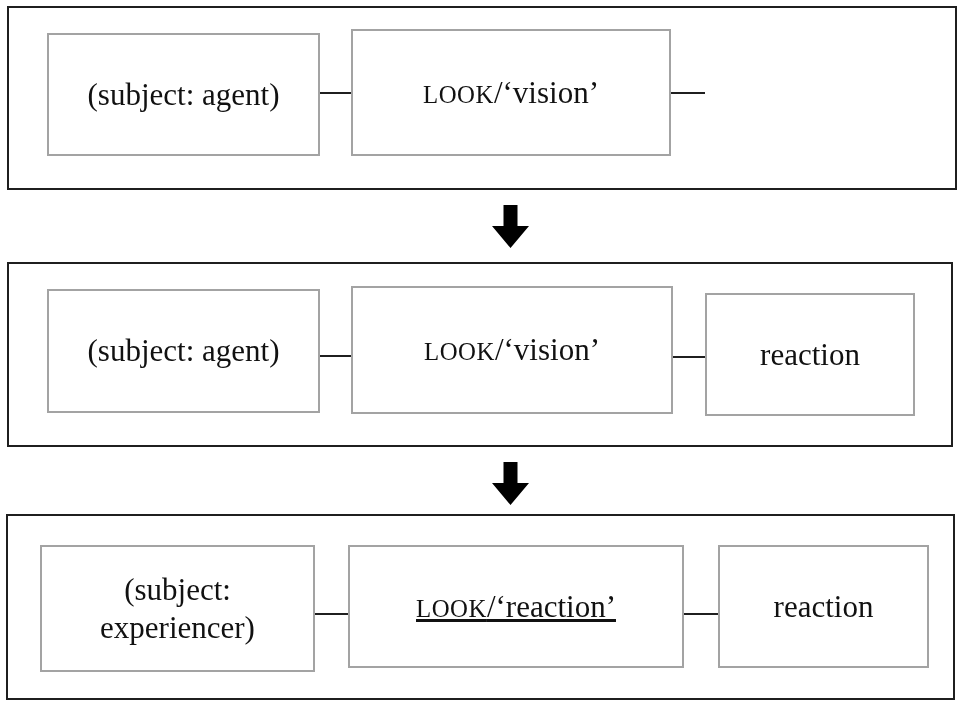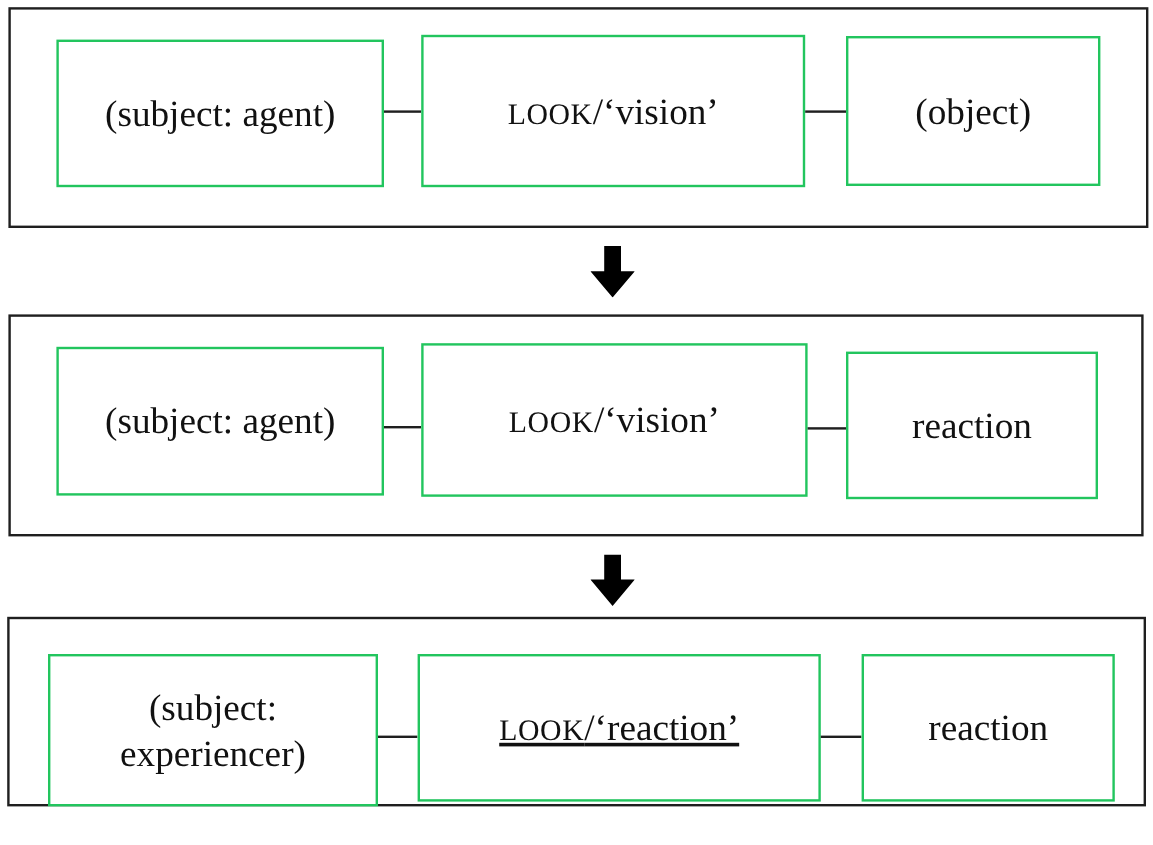--- a/index.html
+++ b/index.html
@@ -17,21 +17,21 @@
     overflow: hidden;
   }
   .frame {
     position: absolute;
     border: 2px solid #1f1f1f;
     background: #ffffff;
     box-sizing: border-box;
   }
   .box {
     position: absolute;
-    border: 2px solid #22c55e;
+    border: 2px solid #a3a3a3;
     background: #ffffff;
     box-sizing: border-box;
     display: flex;
     align-items: center;
     justify-content: center;
     text-align: center;
     font-size: 31px;
     line-height: 1.2;
     padding: 0 6px;
   }
@@ -60,44 +60,41 @@
   .a1 { left: 492px; top: 205px; }
   .a2 { left: 492px; top: 462px; }
   
   .f2 { left: 7px; top: 262px; width: 946px; height: 185px; }
   .f2 .b-left  { left: 38px;  top: 25px; width: 273px; height: 124px; }
   .f2 .b-mid   { left: 342px; top: 22px; width: 322px; height: 128px; }
   .f2 .b-right { left: 696px; top: 29px; width: 210px; height: 123px; }
   .f2 .c1 { left: 311px; top: 91px; width: 31px; }
   .f2 .c2 { left: 664px; top: 92px; width: 32px; }
   
-  .f3 { left: 6px; top: 514px; width: 949px; height: 158px; padding-left: 20px; }
+  .f3 { left: 6px; top: 514px; width: 949px; height: 186px; padding-left: 20px; }
   .f3 .b-left  { left: 32px;  top: 29px; width: 275px; height: 127px; }
   .f3 .b-mid   { left: 340px; top: 29px; width: 336px; height: 123px; text-decoration: underline; }
   .f3 .b-right { left: 710px; top: 29px; width: 211px; height: 123px; }
   .f3 .c1 { left: 307px; top: 97px; width: 33px; }
   .f3 .c2 { left: 676px; top: 97px; width: 34px; }
 </style>
 </head>
 <body>
 
 <div id="canvas">
 
   <div class="frame f1">
     <div class="box b-left">
       <span>(subject: agent)</span>
     </div>
     <div class="connector c1"></div>
     <div class="box b-mid">
       <span><span class="sc">LOOK</span><span>/‘vision’</span></span>
     </div>
     <div class="connector c2"></div>
-    <div class="box b-right">
-      <span>(object)</span>
-    </div>
   </div>
 
   <svg class="arrow a1" viewBox="0 0 37 43" aria-hidden="true">
     <polygon points="11.5,0 25.5,0 25.5,21 37,21 18.5,43 0,21 11.5,21" fill="#000000"></polygon>
   </svg>
 
   <div class="frame f2">
     <div class="box b-left">
       <span>(subject: agent)</span>
     </div>

